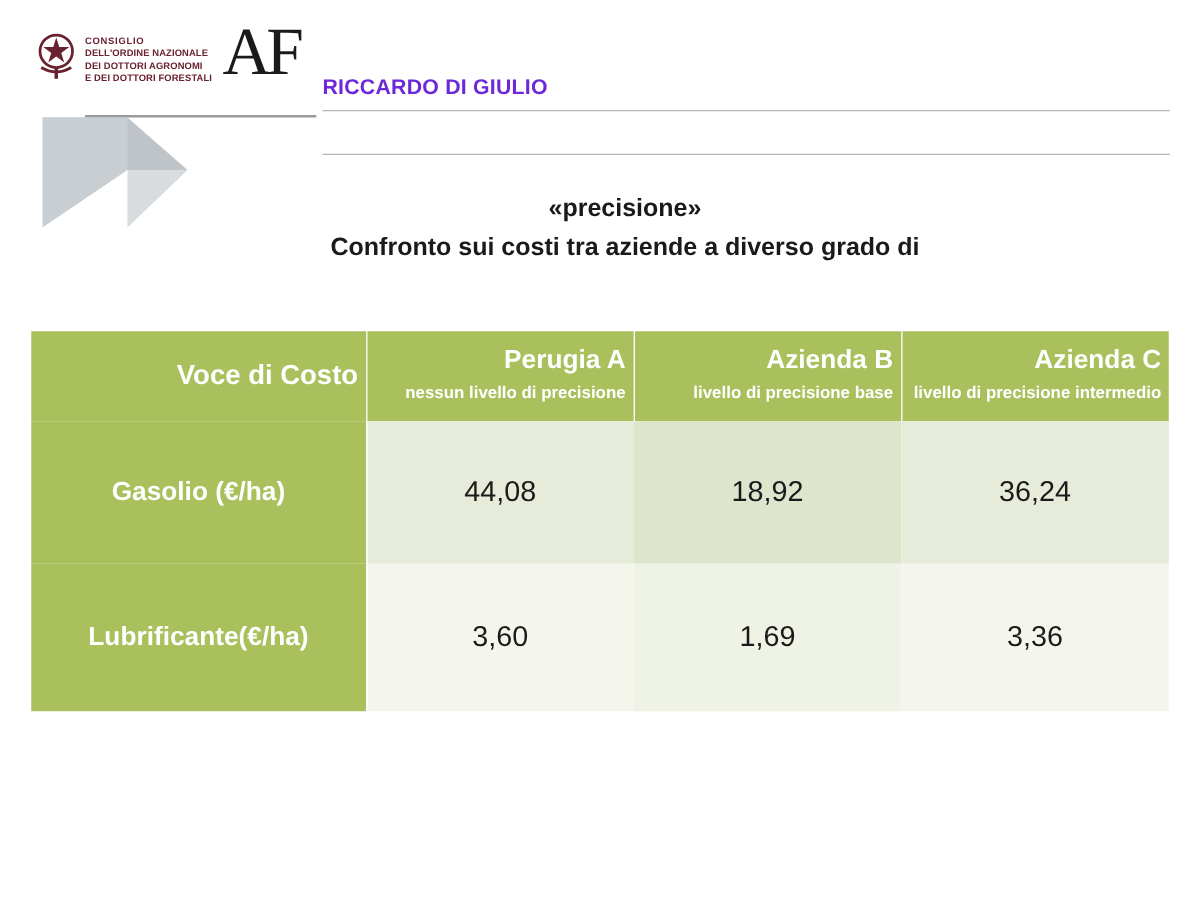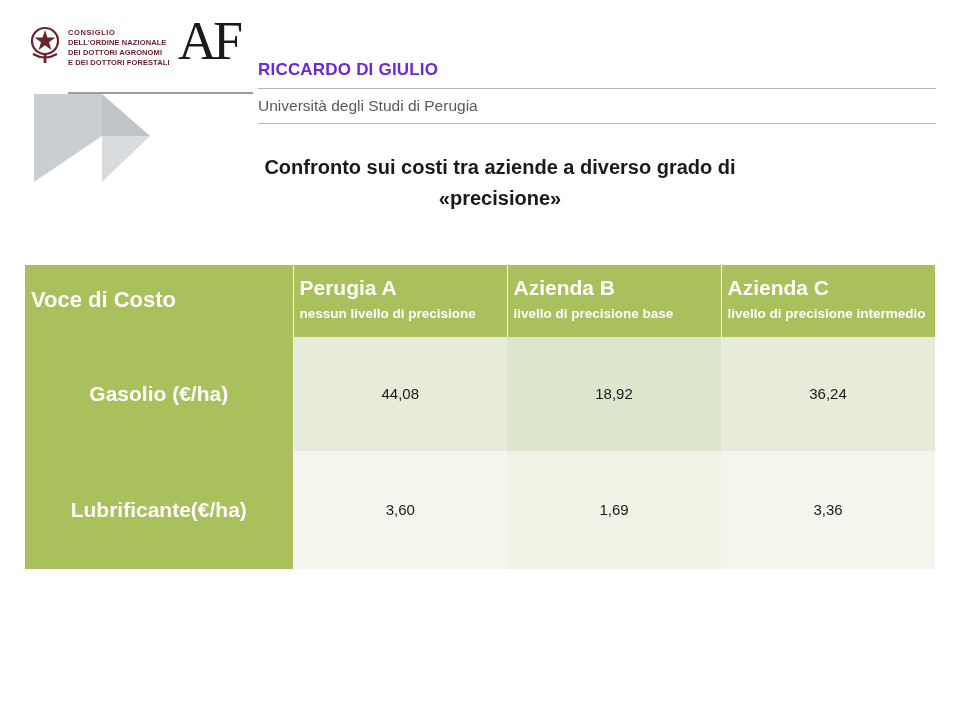--- a/index.html
+++ b/index.html
@@ -137,21 +137,21 @@
     table-layout: fixed;
   }
   table.cost-table col.c0 { width: 268px; }
   table.cost-table col.c1 { width: 214px; }
   table.cost-table col.c2 { width: 214px; }
   table.cost-table col.c3 { width: 214px; }
 
   .hdr-cell {
     background: #a9c05c;
     color: #ffffff;
-    text-align: left;
+    text-align: right;
     vertical-align: middle;
     padding: 10px 6px 12px 6px;
     border-right: 1px solid #ffffff;
   }
   .hdr-cell:last-child { border-right: none; }
   .hdr-main {
     font-size: 21px;
     font-weight: bold;
     line-height: 1.25;
   }
@@ -169,21 +169,21 @@
     font-size: 21px;
     font-weight: bold;
     text-align: center;
     vertical-align: middle;
     padding: 14px 6px;
     border-right: 1px solid #ffffff;
   }
   .val-cell {
     text-align: center;
     vertical-align: middle;
-    font-size: 15px;
+    font-size: 23px;
     color: #1a1a1a;
     padding: 14px 20px;
   }
   tr.band-a .val-cell { background: #e6ecd9; }
   tr.band-b .val-cell { background: #f4f6ee; margin-left: 28px; }
   tr.band-a .val-cell.alt { background: #dde5cc; }
   tr.band-b .val-cell.alt { background: #eff3e6; }
   tr.band-a td { height: 86px; }
   tr.band-b td { height: 90px; }
 </style>
@@ -213,27 +213,26 @@
   </div>
 
   <svg class="chevron" viewBox="0 0 120 92">
     <path d="M2 2 L70 2 L118 44 L70 44 L2 2 Z" fill="#a9b0b5" opacity="0.75"></path>
     <path d="M2 2 L2 90 L70 44 L70 2 Z" fill="#c9ced2"></path>
     <path d="M70 44 L118 44 L70 90 Z" fill="#d8dcdf"></path>
   </svg>
 
   <div class="name-title">RICCARDO DI GIULIO</div>
   <div class="rule-1"></div>
-  <div class="sub-title">Università degli Studi di Perugia</div>
   <div class="rule-2"></div>
 </div>
 
 <div class="slide-title">
+  <div>«precisione»</div>
   <div>Confronto sui costi tra aziende a diverso grado di</div>
-  <div>«precisione»</div>
 </div>
 
 <div class="table-wrap">
   <table class="cost-table">
     <colgroup>
       <col class="c0">
         <col class="c1">
         <col class="c2">
         <col class="c3">
     </colgroup>

